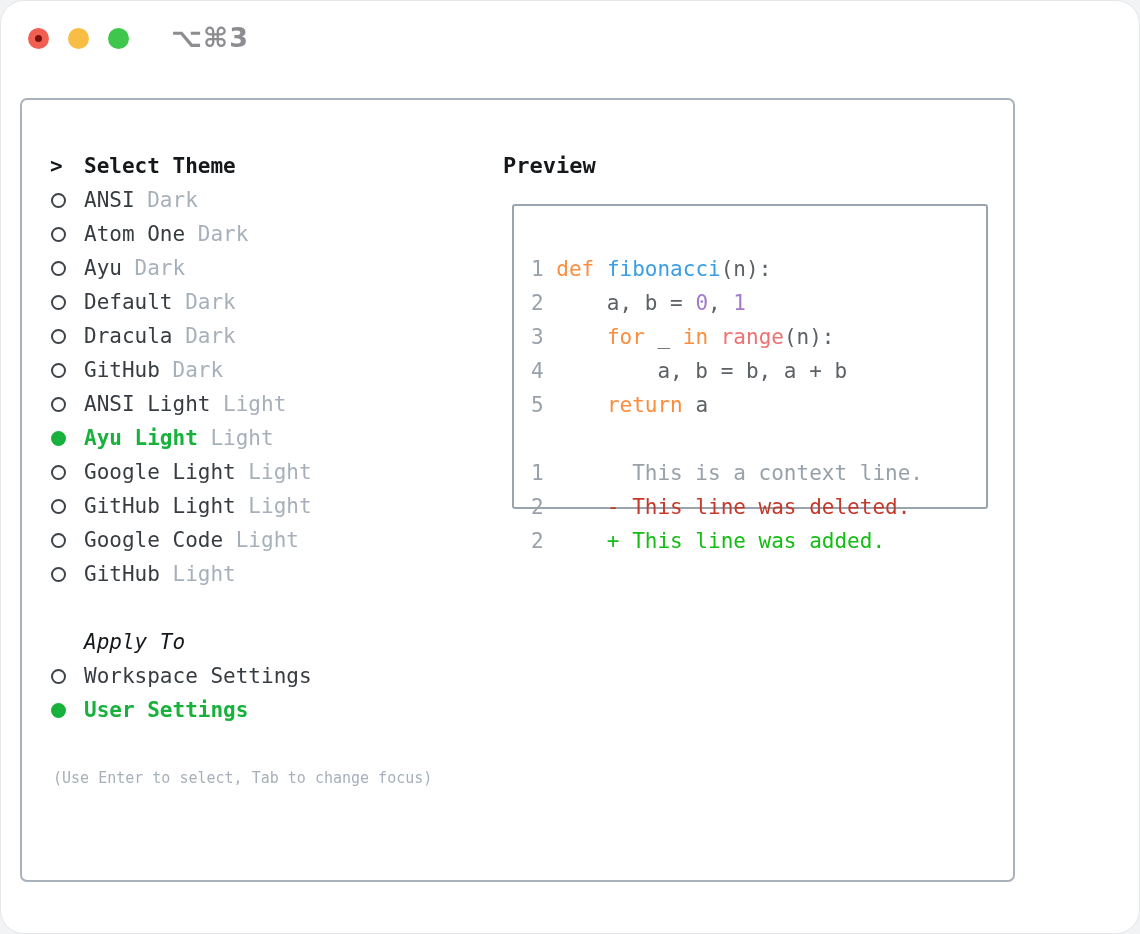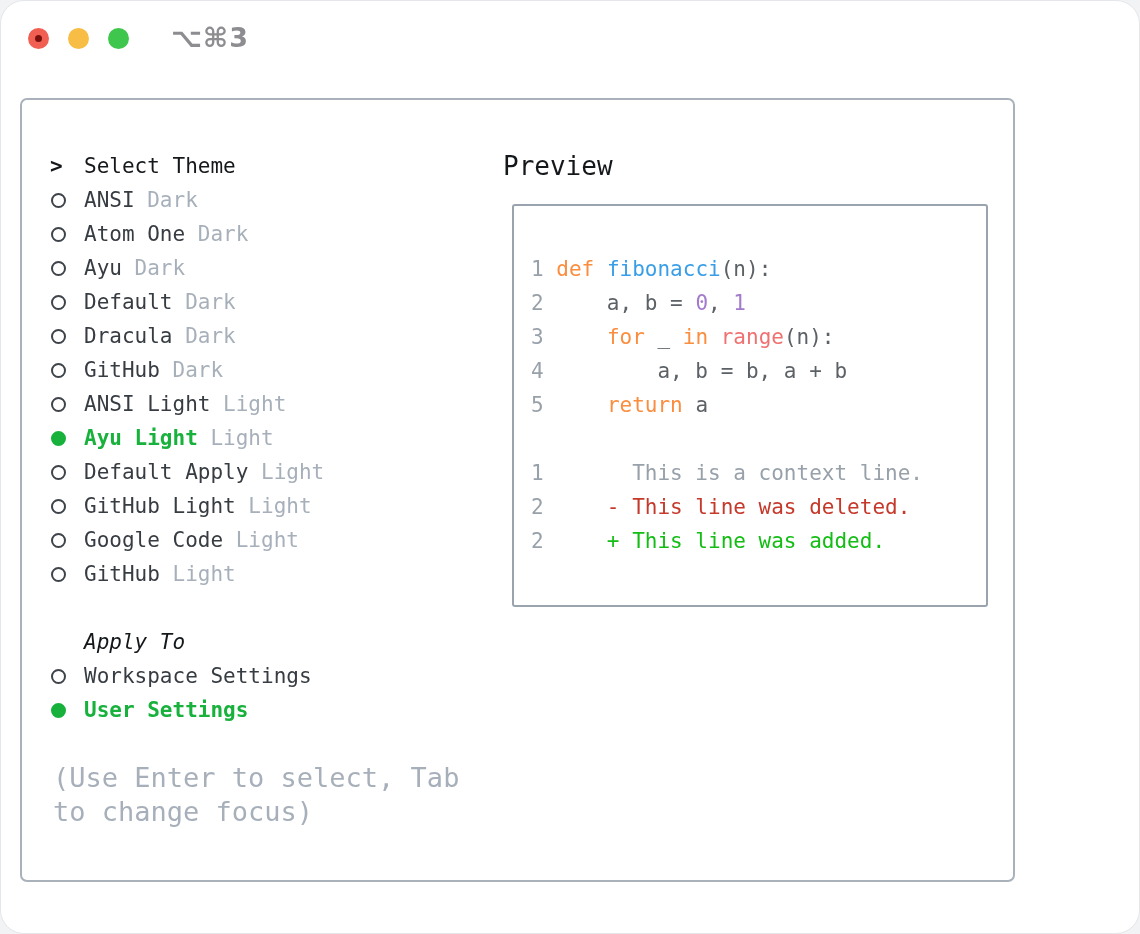--- a/index.html
+++ b/index.html
@@ -69,37 +69,37 @@
   .marker{
     display:inline-flex;align-items:center;justify-content:flex-start;
     width:34px;flex:0 0 34px;height:34px;
   }
   .marker .arrow{font-weight:bold;color:var(--text-black);}
   .ring{
     display:inline-block;width:11px;height:11px;border-radius:50%;
     border:2px solid var(--ring);margin-left:1px;
   }
   .ring.filled{background:var(--green);border-color:var(--green);}
-  .header-label{font-weight:normal;color:var(--text-black);}
+  .header-label{font-weight:bold;color:var(--text-black);}
   .apply-label{color:var(--text-black);font-style:italic;}
   .theme-name{color:var(--text-dark);}
   .row.selected .theme-name, .row.selected .opt-name{color:var(--green);font-weight:bold;}
   .badge{color:var(--muted);}
   .opt-name{color:var(--text-dark);}
   .hint{
     width:420px;margin-left:3px;color:var(--muted);
-    font-size:27px;line-height:34px;
+    font-size:15px;line-height:34px;
   }
   
   .preview-title{
     position:absolute;left:481px;top:49px;height:34px;line-height:34px;
-    font-size:26px;font-weight:normal;color:var(--text-black);
+    font-size:22px;font-weight:bold;color:var(--text-black);
   }
   .preview-box{
-    position:absolute;left:490px;top:104px;width:476px;height:403px;
+    position:absolute;left:490px;top:104px;width:476px;height:305px;
     border:2px solid var(--border-preview);border-radius:3px;
     box-sizing:border-box;
   }
   .code{
     position:absolute;left:17px;top:46px;
     font-size:21px;line-height:34px;white-space:pre;
   }
   .code-line{height:34px;}
   .tk-num{color:var(--code-num);}
   .tk-pl{color:var(--code-plain);}
@@ -133,21 +133,21 @@
 
       <div id="theme-list">
           <div class="row"><span class="marker"><span class="ring"></span></span><span class="theme-name">ANSI</span><span class="badge"> Dark</span></div>
           <div class="row"><span class="marker"><span class="ring"></span></span><span class="theme-name">Atom One</span><span class="badge"> Dark</span></div>
           <div class="row"><span class="marker"><span class="ring"></span></span><span class="theme-name">Ayu</span><span class="badge"> Dark</span></div>
           <div class="row"><span class="marker"><span class="ring"></span></span><span class="theme-name">Default</span><span class="badge"> Dark</span></div>
           <div class="row"><span class="marker"><span class="ring"></span></span><span class="theme-name">Dracula</span><span class="badge"> Dark</span></div>
           <div class="row"><span class="marker"><span class="ring"></span></span><span class="theme-name">GitHub</span><span class="badge"> Dark</span></div>
           <div class="row"><span class="marker"><span class="ring"></span></span><span class="theme-name">ANSI Light</span><span class="badge"> Light</span></div>
           <div class="row selected"><span class="marker"><span class="ring filled"></span></span><span class="theme-name">Ayu Light</span><span class="badge"> Light</span></div>
-          <div class="row"><span class="marker"><span class="ring"></span></span><span class="theme-name">Default Apply</span><span class="badge"> Light</span></div>
+          <div class="row"><span class="marker"><span class="ring"></span></span><span class="theme-name">Google Light</span><span class="badge"> Light</span></div>
           <div class="row"><span class="marker"><span class="ring"></span></span><span class="theme-name">GitHub Light</span><span class="badge"> Light</span></div>
           <div class="row"><span class="marker"><span class="ring"></span></span><span class="theme-name">Google Code</span><span class="badge"> Light</span></div>
           <div class="row"><span class="marker"><span class="ring"></span></span><span class="theme-name">GitHub</span><span class="badge"> Light</span></div>
         </div>
 
       <div class="row blank"></div>
 
       <div class="row">
         <span class="marker"></span>
         <span class="apply-label">Apply To</span>

